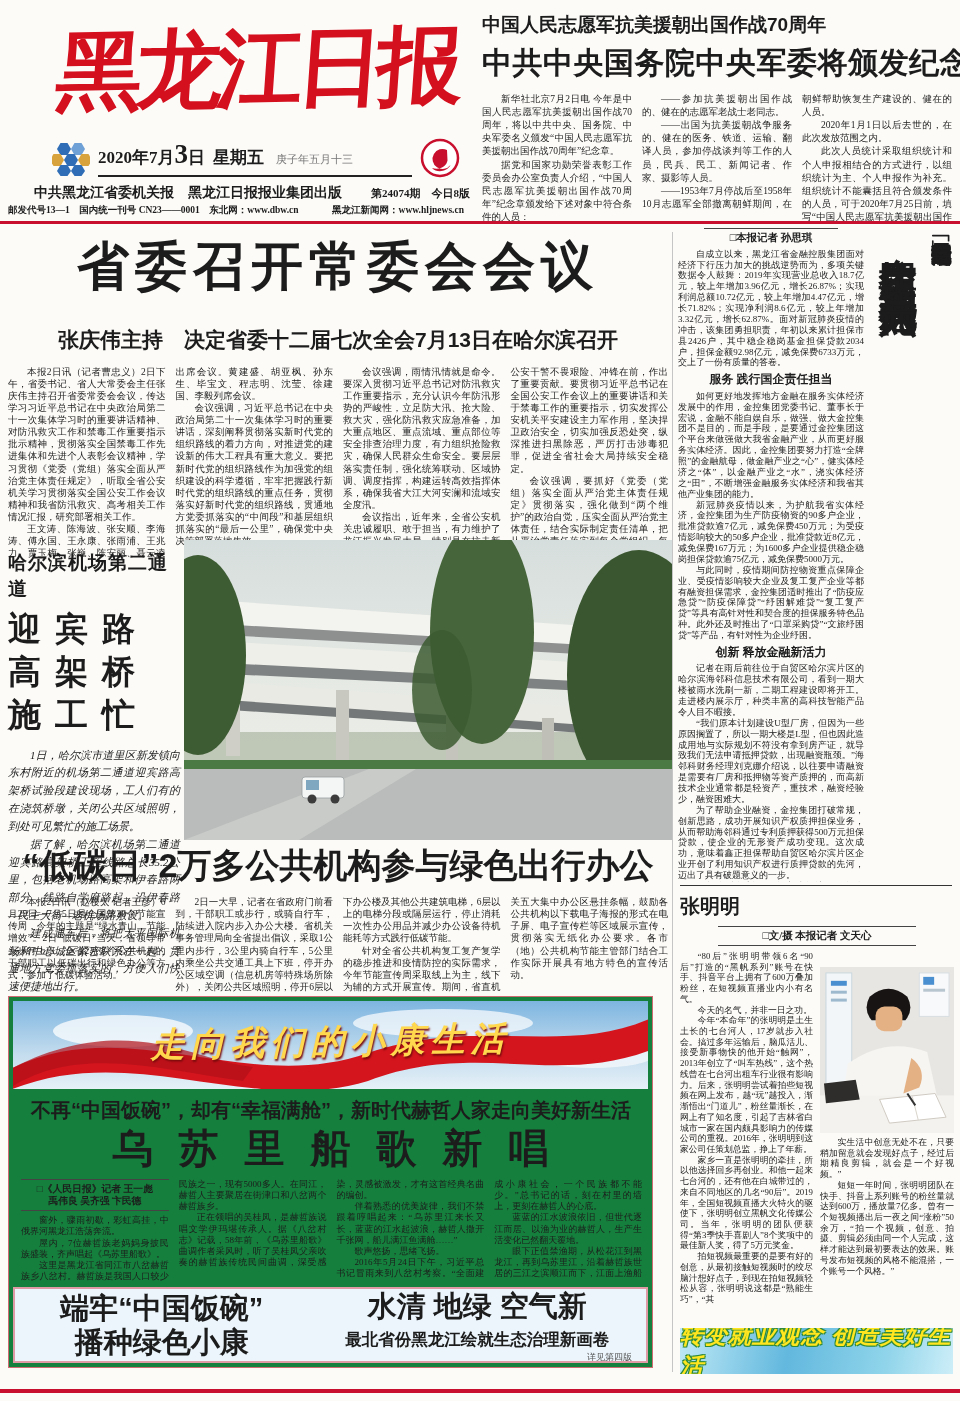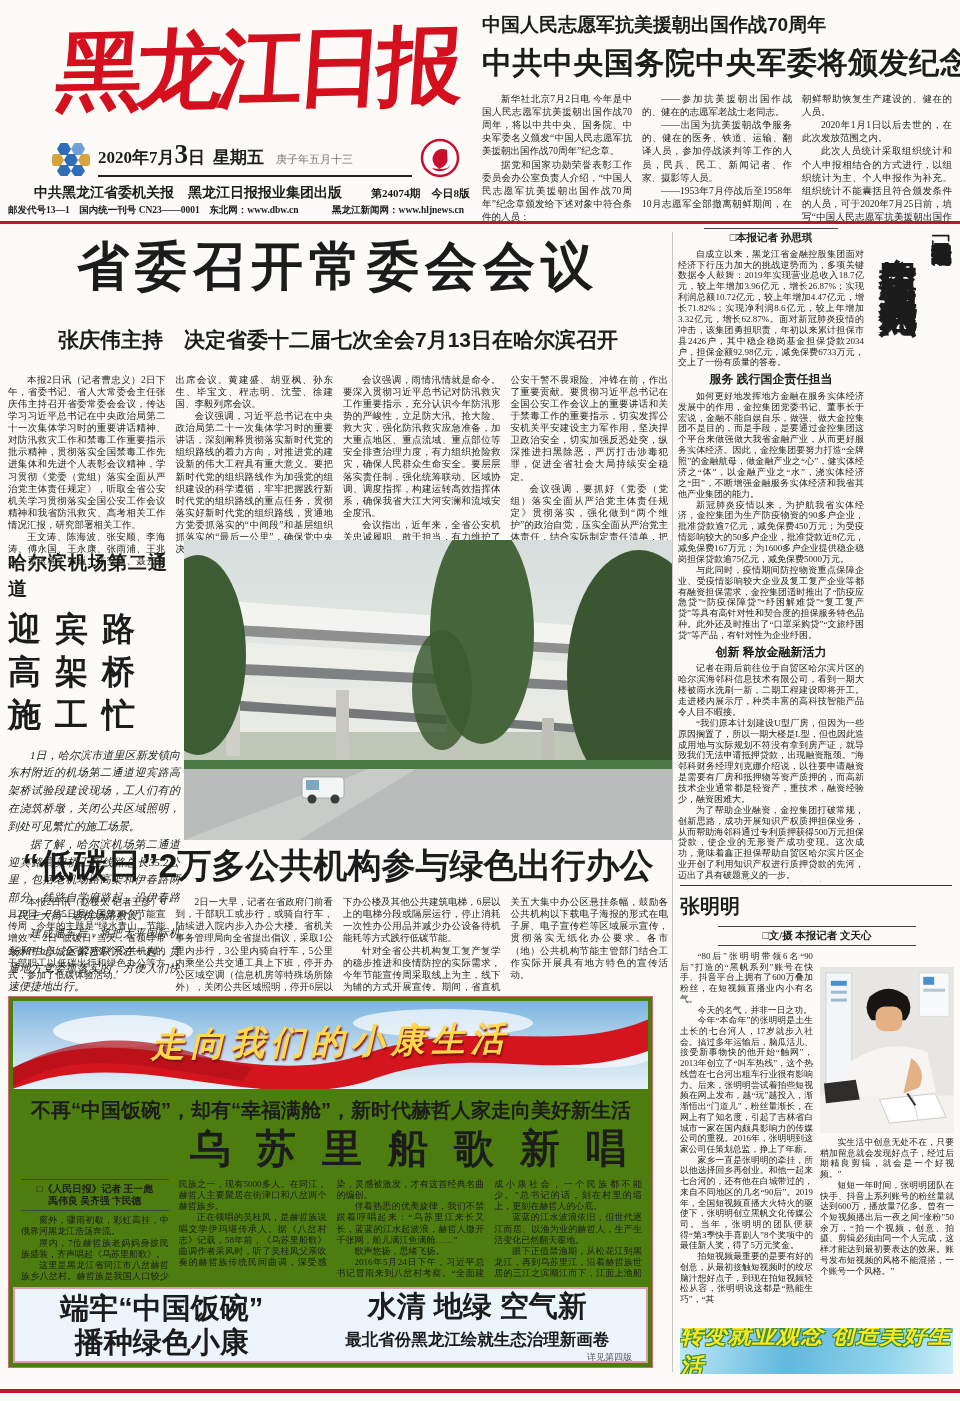--- a/index.html
+++ b/index.html
@@ -39,21 +39,21 @@
              font-size: 9.5px; line-height: 1.38; text-align: justify; }
 
   .rule-red-top { position: absolute; left: 0; top: 221px; width: 960px; height: 3px; background: #c8102e; }
   .rule-red-bottom { position: absolute; left: 0; top: 1389px; width: 960px; height: 4px; background: #c8102e; }
   .v-divider { position: absolute; left: 672px; top: 232px; width: 1px; height: 1140px; background: #c5c5c5; }
 
   
   .lead { position: absolute; left: 8px; top: 232px; width: 660px; }
   .lead-headline { font-size: 52px; font-weight: 900; text-align: center; letter-spacing: 6px; }
   .lead-subhead { font-size: 21px; font-weight: bold; text-align: center; margin-top: 24px; }
-  .lead-body { margin-top: 20px; column-count: 4; column-gap: 10px; height: 198px; overflow: hidden;
+  .lead-body { margin-top: 12px; column-count: 4; column-gap: 10px; height: 198px; overflow: hidden;
                font-size: 9.5px; line-height: 1.27; text-align: justify; }
 
   
   .photo-story { position: absolute; left: 8px; top: 540px; width: 664px; height: 300px; }
   .ps-caption { position: absolute; left: 0; top: 10px; width: 172px; }
   .ps-kicker { font-size: 19px; font-weight: 900; letter-spacing: 1px; }
   .ps-headline { font-size: 33px; font-weight: 900; letter-spacing: 14px; line-height: 1.3; margin-top: 6px; }
   .ps-body { margin-top: 10px; font-size: 11px; line-height: 1.62; text-align: justify; font-style: italic; }
   .ps-credit { margin-top: 6px; font-size: 11px; font-style: italic; font-weight: bold; text-align: right; }
   .ps-photo { position: absolute; left: 176px; top: 0; width: 488px; height: 300px; }
@@ -92,28 +92,28 @@
   
   .emp-banner { position: absolute; left: 680px; top: 1328px; width: 273px; height: 46px;
     background: linear-gradient(100deg, #bfe9f6 0%, #62b8de 40%, #8fd4ea 75%, #cdeef8 100%);
     display: flex; align-items: center; justify-content: center; overflow: hidden; }
   .emp-text { font-family: "Liberation Sans", sans-serif; font-weight: 900; font-style: italic;
     font-size: 23px; color: #ffe61e; letter-spacing: 1px;
     text-shadow: 1px 1px 0 #2f8a3a, -1px 1px 0 #2f8a3a, 1px -1px 0 #2f8a3a, -1px -1px 0 #2f8a3a; }
 
   
   .bl-block { position: absolute; left: 8px; top: 996px; width: 645px; height: 372px;
-              border: 1px solid #d06a72; background: #4d7c0f; }
+              border: 1px solid #d06a72; background: #15803d; }
   .xk-banner { position: absolute; left: 4px; top: 4px; right: 4px; height: 88px; overflow: hidden; }
   .xk-banner svg { position: absolute; inset: 0; }
   .xk-title { position: absolute; width: 100%; top: 18px; text-align: center;
     font-size: 34px; font-weight: 900; font-style: italic; color: #ffd84d; letter-spacing: 6px;
     text-shadow: 1px 2px 2px #7a0b0b; transform: rotate(-1deg); }
   .bs-kicker { position: absolute; left: 22px; top: 100px; font-size: 20px; font-weight: 900; }
-  .bs-headline { position: absolute; left: 0; top: 124px; width: 100%; text-align: right;
+  .bs-headline { position: absolute; left: 0; top: 124px; width: 100%; text-align: center;
     font-size: 40px; font-weight: 900; letter-spacing: 26px; text-indent: 26px; }
   .bs-cols { position: absolute; left: 12px; top: 182px; width: 621px; height: 104px; overflow: hidden;
     column-count: 4; column-gap: 10px; font-size: 9px; line-height: 1.24; text-align: justify; }
   .bs-byline { border-top: 1px solid #444; border-bottom: 1px solid #444; padding: 3px 0; margin-bottom: 4px;
     text-align: center; font-weight: bold; font-size: 9.8px; }
   .bs-byline div { text-indent: 0; }
   .bottom-box { position: absolute; left: 4px; right: 4px; bottom: 4px; height: 76px;
     border: 2px solid #e09aa6; background: #ebf5fb; display: flex; align-items: center; }
   .bb-left { flex: 1; text-align: center; font-family: "Liberation Sans", sans-serif;
     font-weight: 900; font-size: 29px; line-height: 1.18; }

